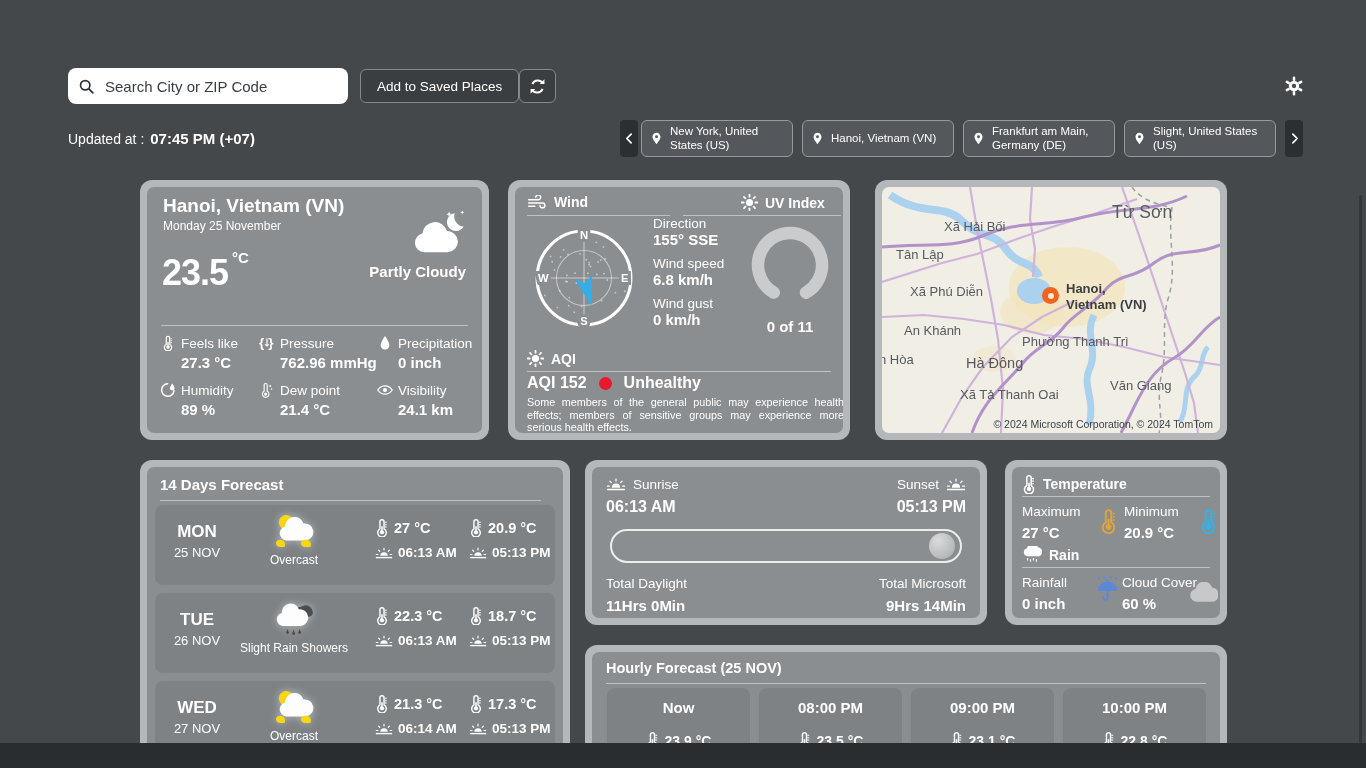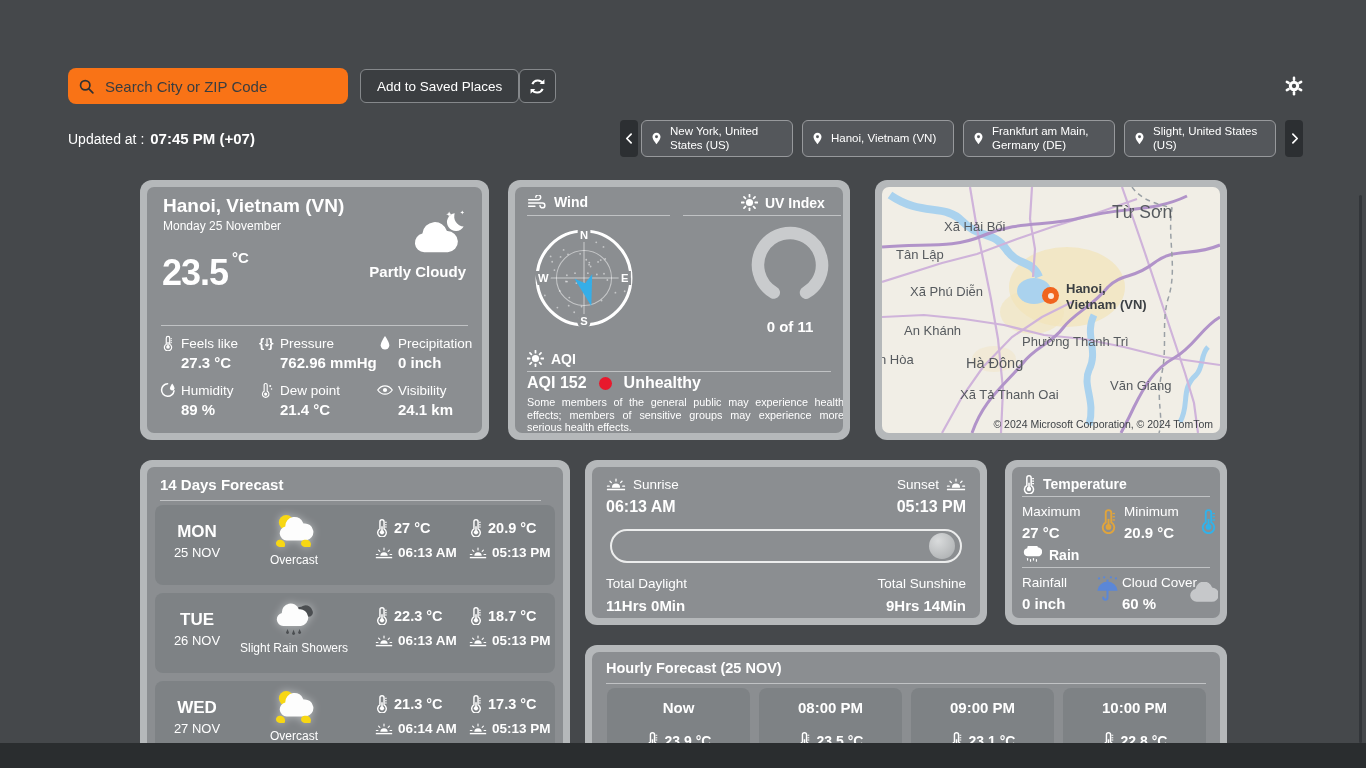--- a/index.html
+++ b/index.html
@@ -1,19 +1,19 @@
 <!DOCTYPE html>
 <html><head>
 <meta charset="utf-8">
 <style>
   html,body{margin:0;padding:0;background:#45484b;}
   .stage{position:relative;width:1366px;height:768px;background:#45484b;overflow:hidden;
          font-family:"Liberation Sans","DejaVu Sans",sans-serif;color:#fff;}
   
-  .searchbox{position:absolute;left:68px;top:68px;width:280px;height:36px;background:#f97316;
+  .searchbox{position:absolute;left:68px;top:68px;width:280px;height:36px;background:#ffffff;
              border-radius:8px;display:flex;align-items:center;padding:0 10px;box-sizing:border-box;}
   .searchbox svg{width:17px;height:17px;color:#2e3134;flex:0 0 auto;margin-right:8px;}
   .search-field{border:none;outline:none;background:transparent;font:15px "Liberation Sans",sans-serif;
                 color:#2e3134;width:100%;}
   .search-field::placeholder{color:#3a3d40;opacity:1;}
   .btn{position:absolute;background:#3b3e41;border:1px solid #85888b;border-radius:6px;color:#fff;
        font:13.5px "Liberation Sans",sans-serif;display:flex;align-items:center;justify-content:center;cursor:pointer;}
   .btn-add{left:360px;top:69px;height:34px;padding:0 16px;box-sizing:border-box;}
   .btn-refresh{left:519px;top:69px;width:37px;height:34px;}
   .btn-refresh svg{width:19px;height:19px;color:#fff;}
@@ -463,20 +463,34 @@
           </g>
         <polygon points="0,-16 9,14 0,7 -9,14" fill="#35aee8" transform="translate(53,62) rotate(165)"></polygon>
         <g font-size="11" font-weight="bold" fill="#fff" text-anchor="middle" font-family="Liberation Sans,sans-serif" paint-order="stroke" stroke="#8b8e91" stroke-width="6">
           <text x="50" y="12">N</text>
           <text x="90" y="54">E</text>
           <text x="50" y="96">S</text>
           <text x="10" y="54">W</text>
         </g>
       </svg>
 
+      <div class="wstats">
+        <div class="blk">
+            <div class="lab">Direction</div>
+            <div class="val">155° SSE</div>
+          </div>
+        <div class="blk">
+            <div class="lab">Wind speed</div>
+            <div class="val">6.8 km/h</div>
+          </div>
+        <div class="blk">
+            <div class="lab">Wind gust</div>
+            <div class="val">0 km/h</div>
+          </div>
+      </div>
 
       <svg class="uv-gauge" viewBox="0 0 90 90">
         <circle cx="45" cy="45" r="32" fill="none" stroke="#c9cbcd" stroke-width="12.5" stroke-linecap="round" stroke-dasharray="167 34" transform="rotate(120.5 45 45)"></circle>
       </svg>
       <div class="uv-count">0 of 11</div>
 
       <div class="hdr" style="left:12px;top:163px;">
         <svg width="17" height="17">
             <use href="#i-sun"></use>
           </svg>
@@ -674,21 +688,21 @@
           </div>
         <div class="t">05:13 PM</div>
       </div>
       <div class="slider">
         <div class="knob"></div>
       </div>
       <div class="totblk tb-l">
         <span class="lab">Total Daylight</span><span class="val">11Hrs 0Min</span>
       </div>
       <div class="totblk tb-r">
-        <span class="lab">Total Sunshine</span><span class="val">9Hrs 14Min</span>
+        <span class="lab">Total Microsoft</span><span class="val">9Hrs 14Min</span>
       </div>
     </div>
   </div>
 
   <div class="card card-temp">
     <div class="inner">
       <div class="hdr t-hdr1">
         <svg width="14" height="20">
             <use href="#i-therm"></use>
           </svg>

